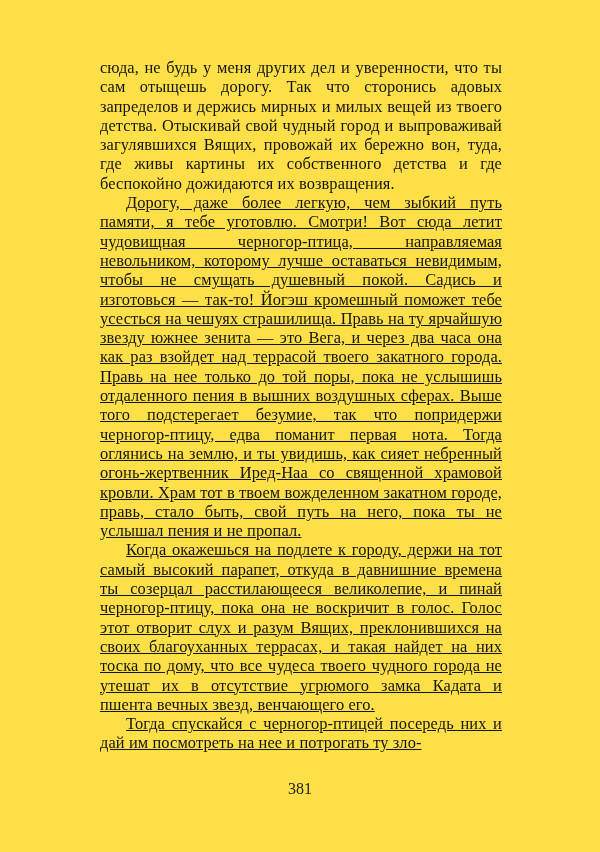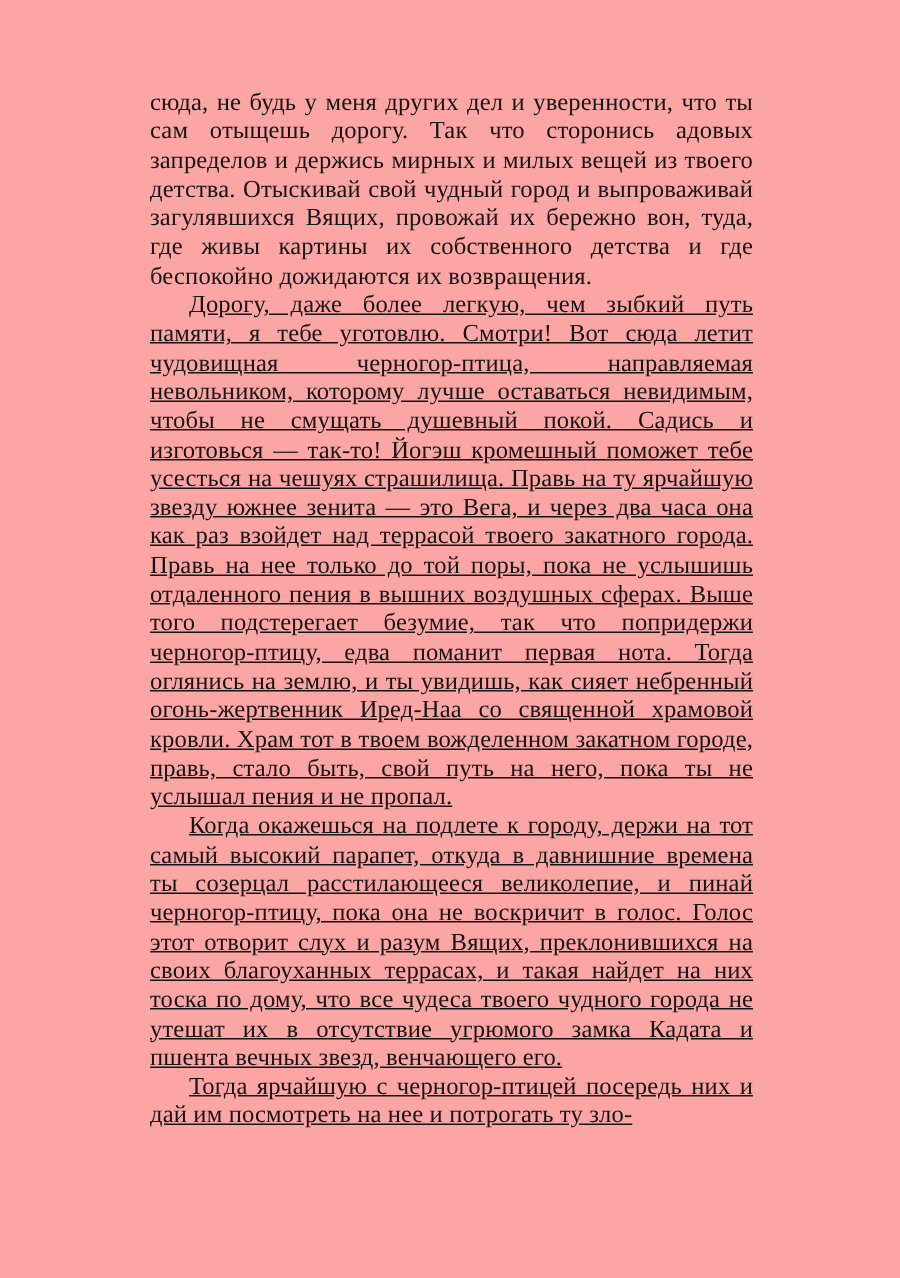--- a/index.html
+++ b/index.html
@@ -11,21 +11,21 @@
     height: 852px;
     background: #fbfbf9;
     position: relative;
     overflow: hidden;
     font-family: "Liberation Serif", "DejaVu Serif", serif;
     color: #151515;
   }
   .book-page {
     position: absolute;
     inset: 0;
-    background: #fca5a5;
+    background: #fde047;
   }
   .text-block {
     position: absolute;
     left: 100px;
     top: 58px;
     width: 402px;
     text-align: justify;
     font-size: 16.4px;
     line-height: 19.3px;
     letter-spacing: 0.1px;
@@ -49,15 +49,16 @@
   }
 </style>
 </head>
 <body>
 
 <div class="book-page">
   <div class="text-block">
     <p>сюда, не будь у меня других дел и уверенности, что ты сам отыщешь дорогу. Так что сторонись адовых запределов и держись мирных и милых вещей из твоего детства. Отыскивай свой чудный город и выпроваживай загулявшихся Вящих, провожай их бережно вон, туда, где живы картины их собственного детства и где беспокойно дожидаются их возвращения.</p>
     <p class="p-indent">Дорогу, даже более легкую, чем зыбкий путь памяти, я тебе уготовлю. Смотри! Вот сюда летит чудовищная черногор-птица, направляемая невольником, которому лучше оставаться невидимым, чтобы не смущать душевный покой. Садись и изготовься — так-то! Йогэш кромешный поможет тебе усесться на чешуях страшилища. Правь на ту ярчайшую звезду южнее зенита — это Вега, и через два часа она как раз взойдет над террасой твоего закатного города. Правь на нее только до той поры, пока не услышишь отдаленного пения в вышних воздушных сферах. Выше того подстерегает безумие, так что попридержи черногор-птицу, едва поманит первая нота. Тогда оглянись на землю, и ты увидишь, как сияет небренный огонь-жертвенник Иред-Наа со священной храмовой кровли. Храм тот в твоем вожделенном закатном городе, правь, стало быть, свой путь на него, пока ты не услышал пения и не пропал.</p>
     <p class="p-indent">Когда окажешься на подлете к городу, держи на тот самый высокий парапет, откуда в давнишние времена ты созерцал расстилающееся великолепие, и пинай черногор-птицу, пока она не воскричит в голос. Голос этот отворит слух и разум Вящих, преклонившихся на своих благоуханных террасах, и такая найдет на них тоска по дому, что все чудеса твоего чудного города не утешат их в отсутствие угрюмого замка Кадата и пшента вечных звезд, венчающего его.</p>
-    <p class="p-indent">Тогда ярчайшую с черногор-птицей посередь них и дай им посмотреть на нее и потрогать ту зло-</p>
+    <p class="p-indent">Тогда спускайся с черногор-птицей посередь них и дай им посмотреть на нее и потрогать ту зло-</p>
   </div>
+  <div class="page-number">381</div>
 </div>
 
 </body></html>

